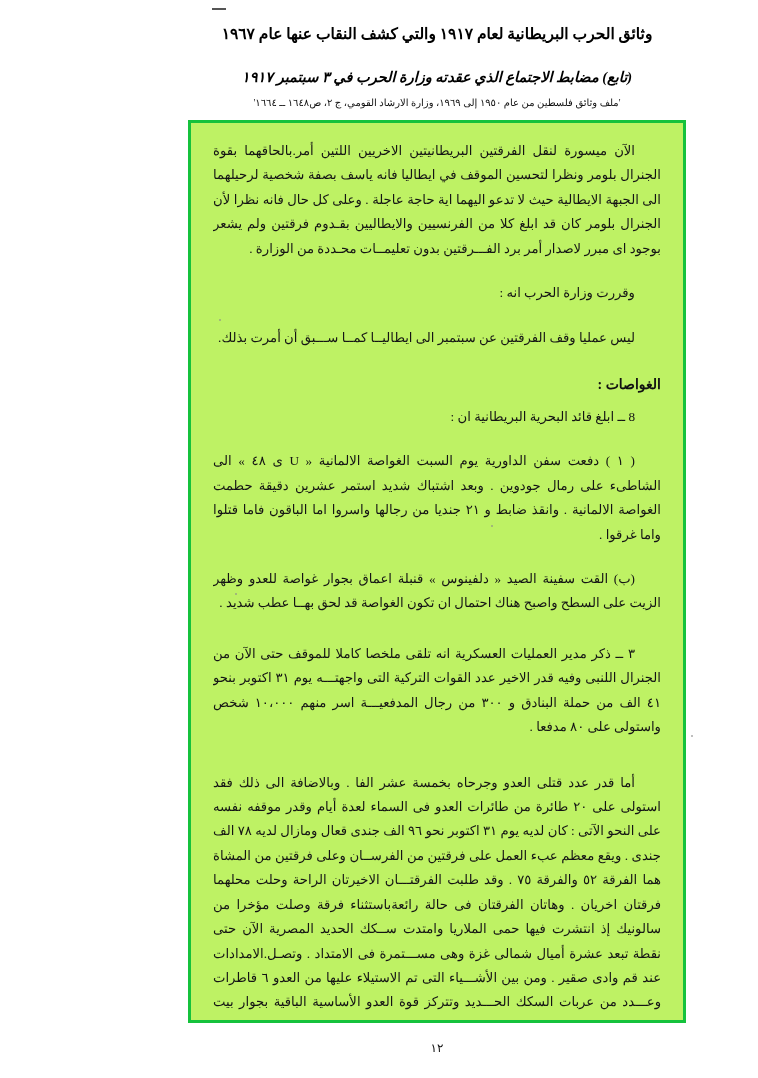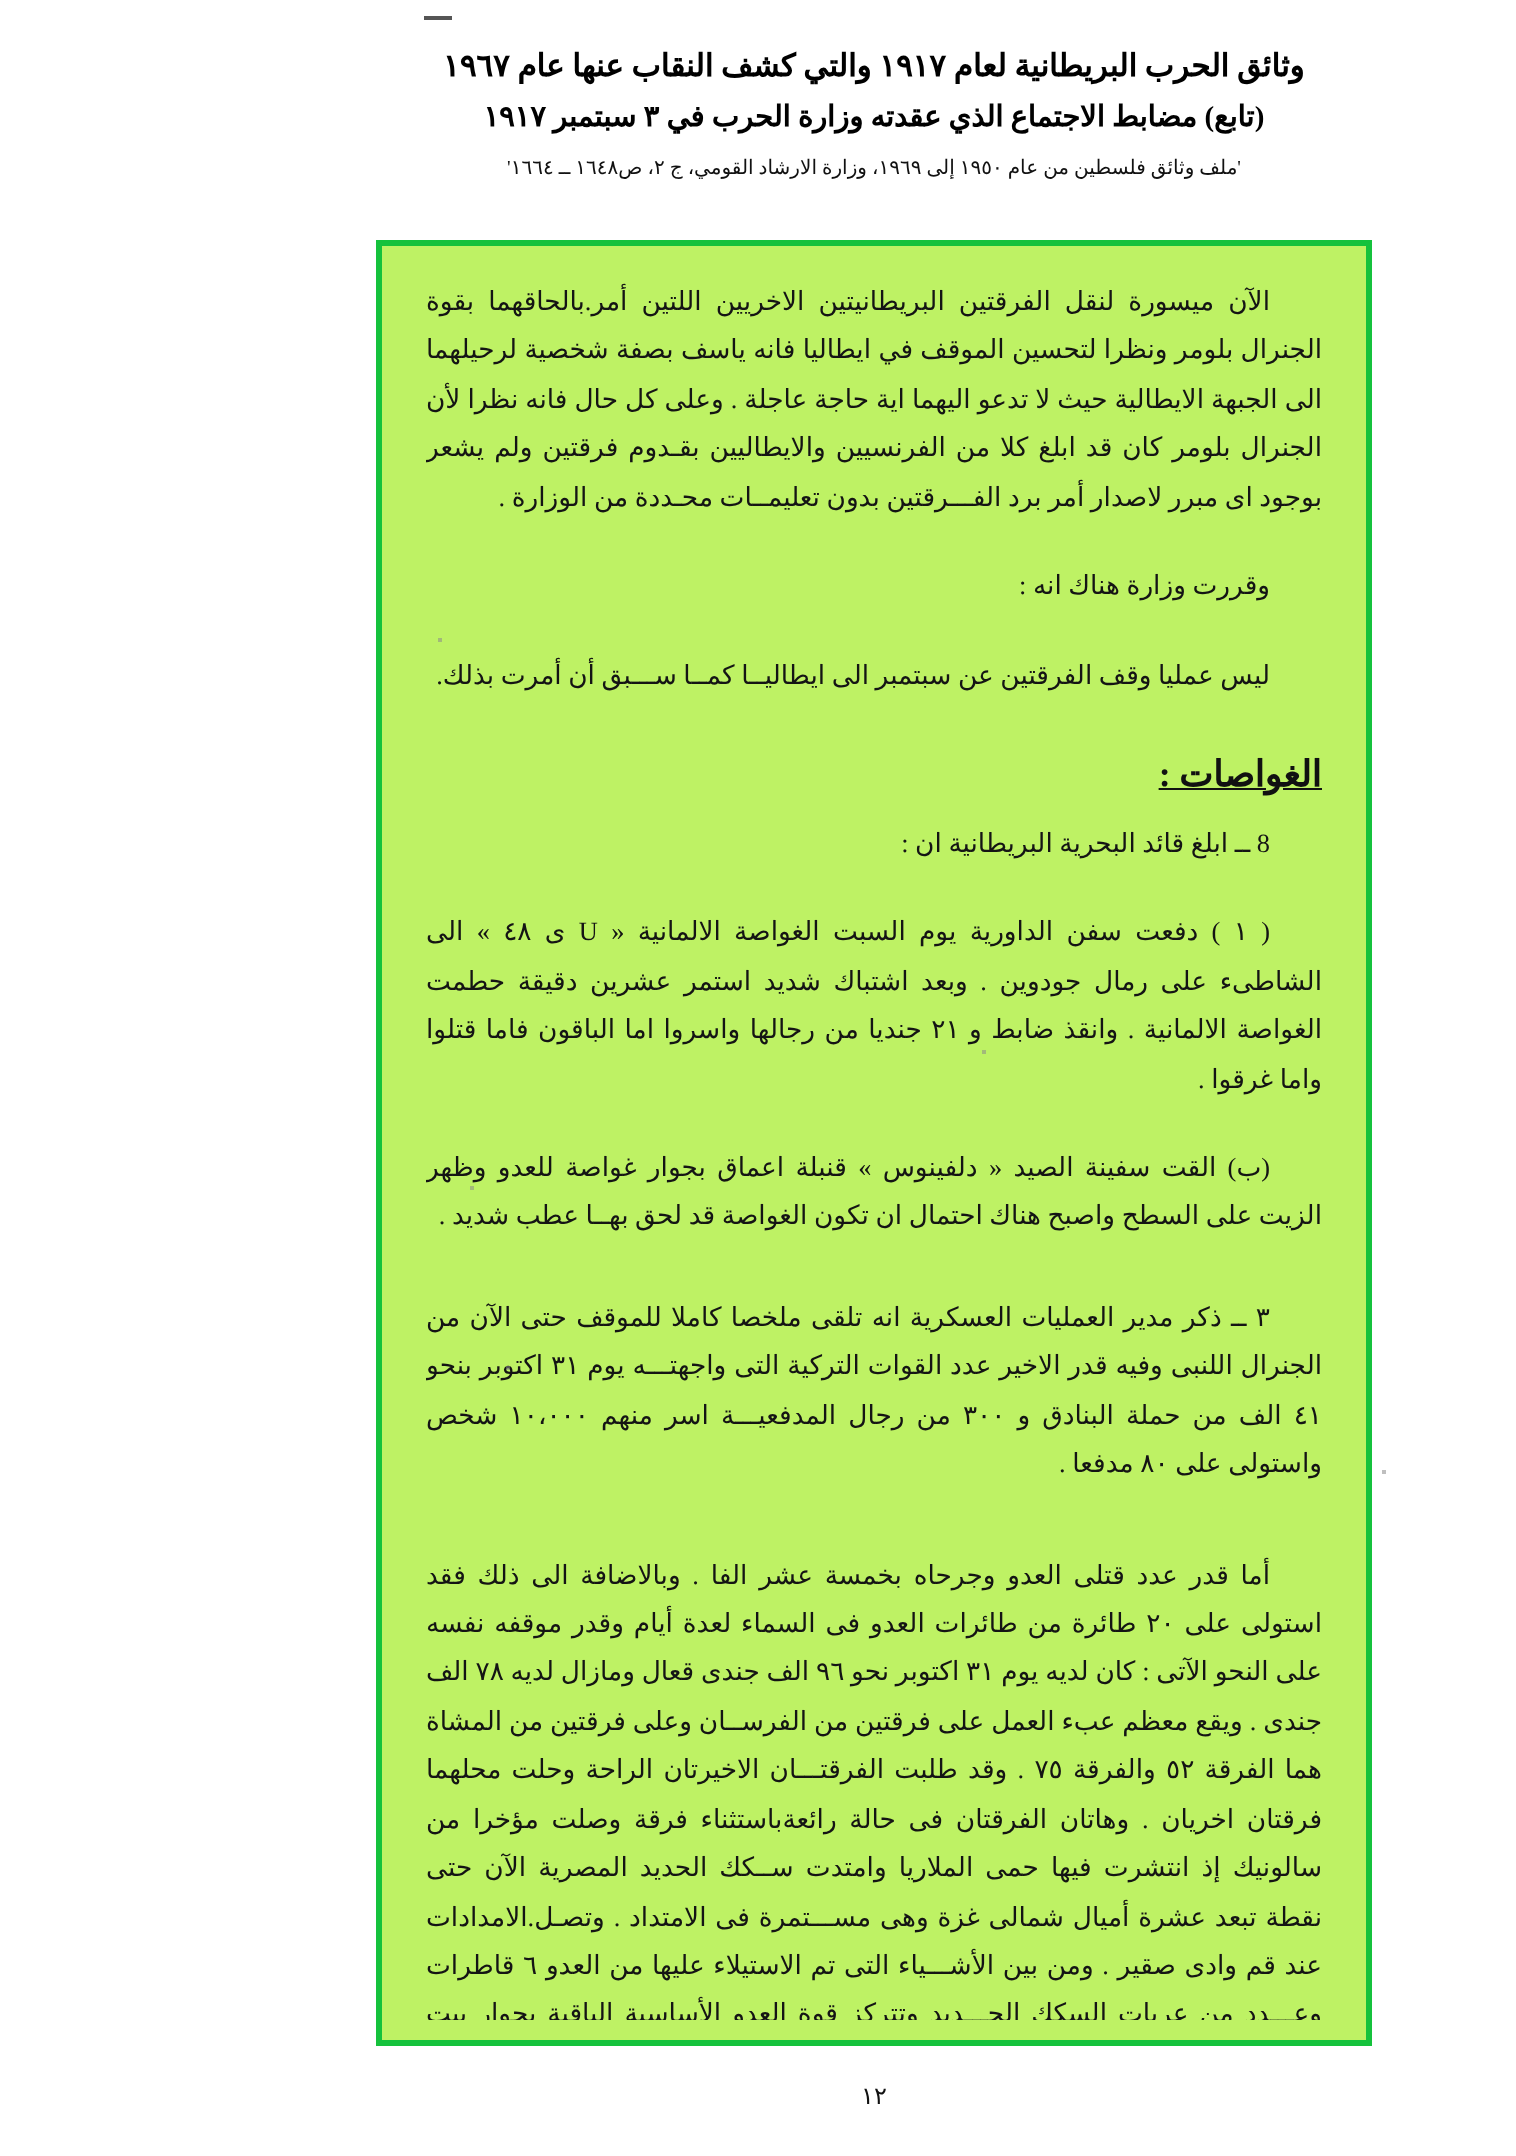--- a/index.html
+++ b/index.html
@@ -35,21 +35,21 @@
   .header {
     text-align: center;
     padding-top: 22px;
   }
   .header .h-line {
     font-weight: bold;
     color: #000;
     line-height: 1.55;
   }
   .header .h1 { font-size: 15.5px; letter-spacing: 0.2px; }
-  .header .h2 { font-size: 14.5px; margin-top: 2px; }
+  .header .h2 { font-size: 14.5px; margin-top: 20px; font-style: italic; }
   .header .h3 {
     font-size: 10px;
     font-weight: normal;
     margin-top: 7px;
     color: #111;
     line-height: 1.5;
   }
 
   .frame {
     position: absolute;
@@ -79,25 +79,24 @@
     color: #141414;
   }
   p.para.indent {
     text-indent: 26px;
   }
   p.para.tight {
     margin-bottom: 25px;
   }
   .section-head {
     margin: 0 0 12px 0;
-    font-size: 18px;
+    font-size: 14px;
     font-weight: bold;
     text-align: right;
     letter-spacing: 1px;
-    text-decoration: underline;
   }
   .section-head.sp1 { margin-top: 16px; }
   .spacer-sm { height: 6px; }
   .spacer-md { height: 12px; }
 
   .folio {
     position: absolute;
     bottom: 22px;
     left: 0;
     right: 0;
@@ -128,21 +127,21 @@
     <div class="h-line h3">'ملف وثائق فلسطين من عام ١٩٥٠ إلى ١٩٦٩، وزارة الارشاد القومي، ج ٢، ص١٦٤٨ ــ ١٦٦٤'</div>
   </div>
 
   <div class="frame">
     <div class="frame-inner">
 
       <p class="para indent">الآن ميسورة لنقل الفرقتين البريطانيتين الاخريين اللتين أمر.بالحاقهما بقوة الجنرال بلومر ونظرا لتحسين الموقف في ايطاليا فانه ياسف بصفة شخصية لرحيلهما الى الجبهة الايطالية حيث لا تدعو اليهما اية حاجة عاجلة . وعلى كل حال فانه نظرا لأن الجنرال بلومر كان قد ابلغ كلا من الفرنسيين والايطاليين بقـدوم فرقتين ولم يشعر بوجود اى مبرر لاصدار أمر برد الفـــرقتين بدون تعليمــات محـددة من الوزارة .</p>
 
       <div class="spacer-sm"></div>
 
-      <p class="para indent">وقررت وزارة هناك انه :</p>
+      <p class="para indent">وقررت وزارة الحرب انه :</p>
 
       <div class="spacer-sm"></div>
 
       <p class="para indent">ليس عمليا وقف الفرقتين عن سبتمبر الى ايطاليــا كمــا ســـبق أن أمرت بذلك.</p>
 
       <div class="spacer-md"></div>
 
       <h2 class="section-head">الغواصات :</h2>
 
       <p class="para indent">8 ــ ابلغ قائد البحرية البريطانية ان :</p>

